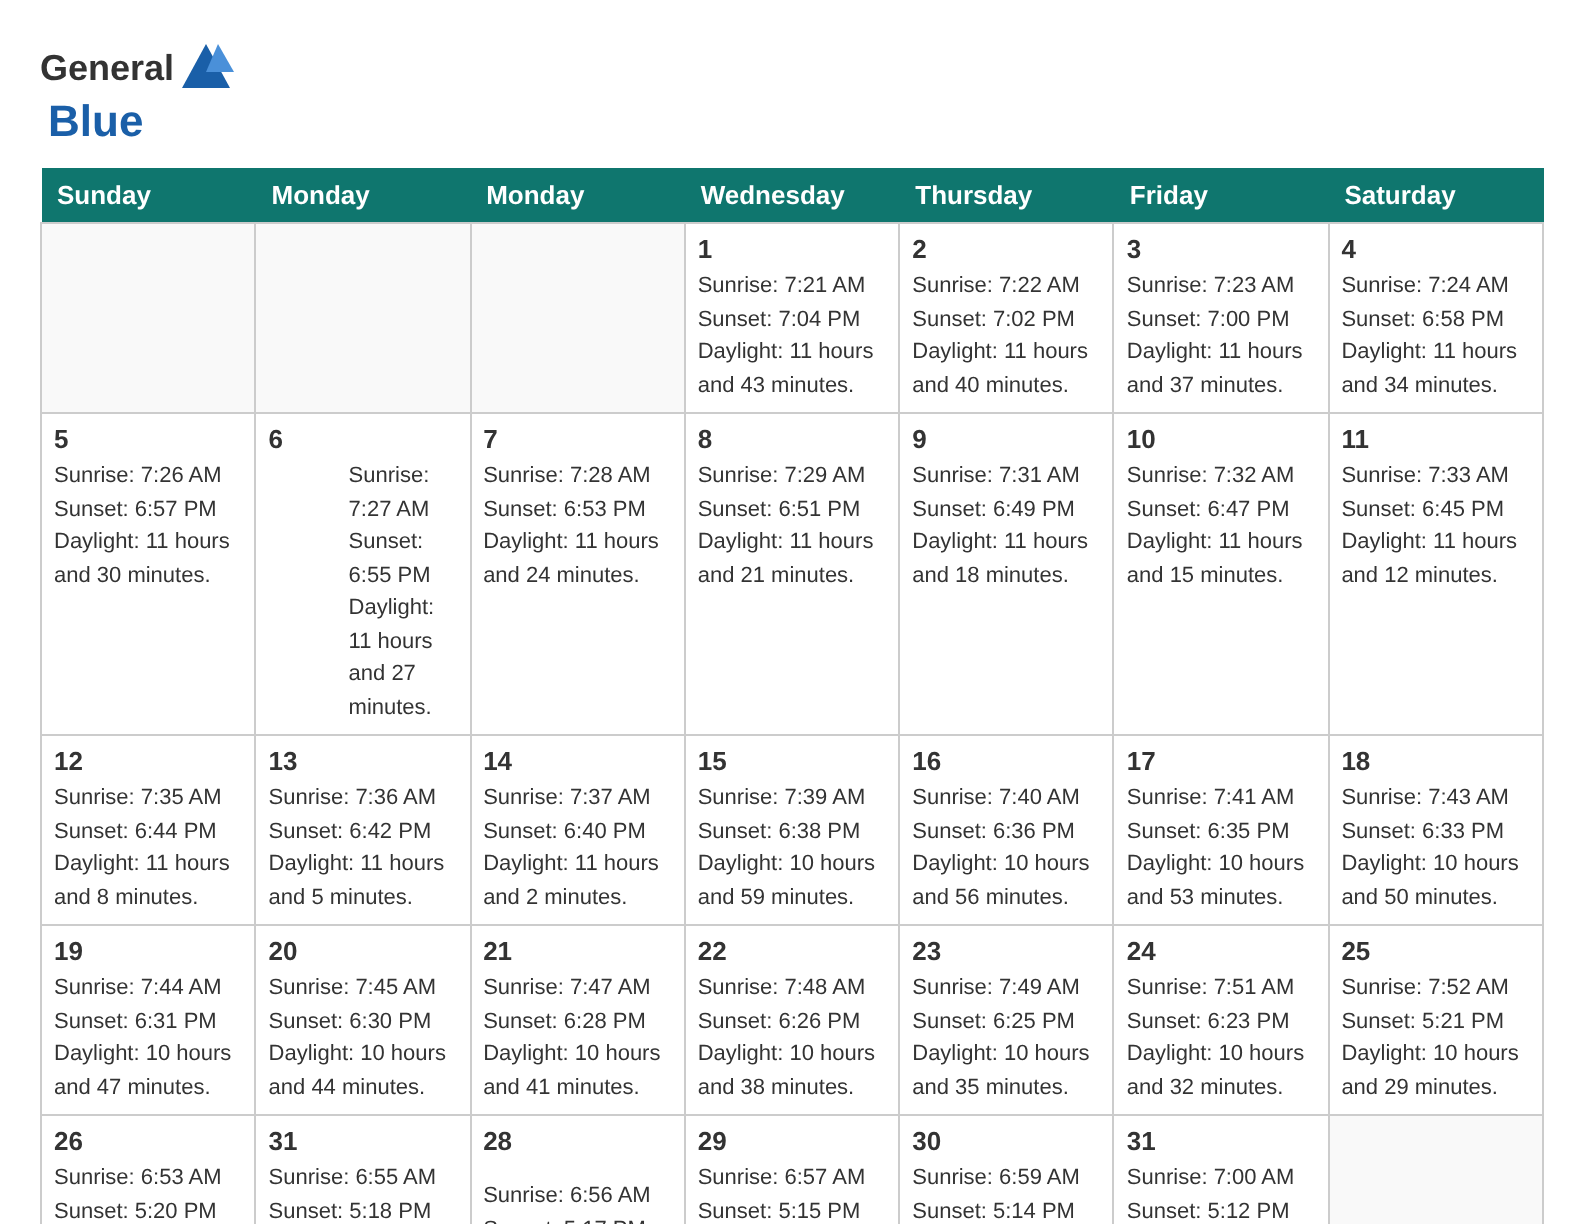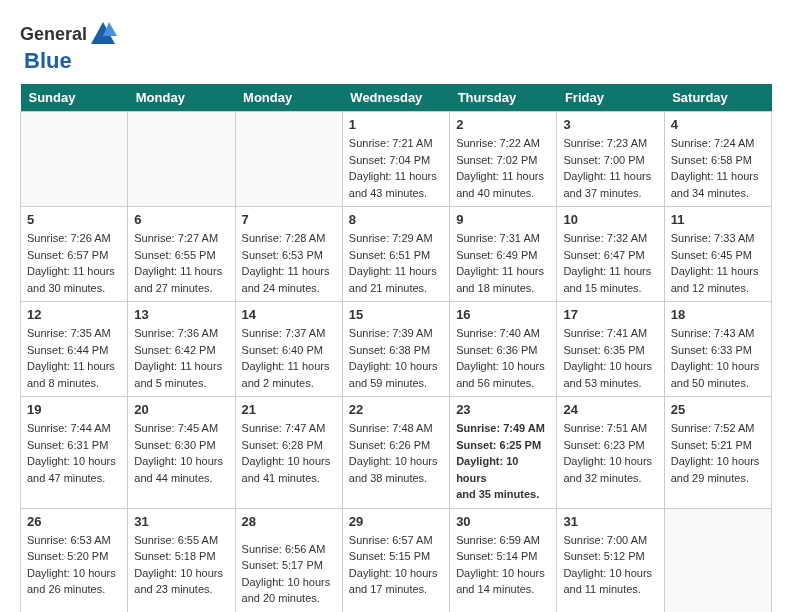--- a/index.html
+++ b/index.html
@@ -142,21 +142,21 @@
       <tr>
         <td>
           <span class="day-num">5</span>
           <div class="cell-info" style="white-space: pre-line;">Sunrise: 7:26 AM
 Sunset: 6:57 PM
 Daylight: 11 hours
 and 30 minutes.</div>
         </td>
         <td>
           <span class="day-num">6</span>
-          <div class="cell-info" style="white-space: pre-line;">Sunrise: 7:27 AM
+          <div class="cell-info" style="white-space: pre-line; margin-left: 40px;">Sunrise: 7:27 AM
 Sunset: 6:55 PM
 Daylight: 11 hours
 and 27 minutes.</div>
         </td>
         <td>
           <span class="day-num">7</span>
           <div class="cell-info" style="white-space: pre-line;">Sunrise: 7:28 AM
 Sunset: 6:53 PM
 Daylight: 11 hours
 and 24 minutes.</div>
@@ -265,21 +265,21 @@
         </td>
         <td>
           <span class="day-num">22</span>
           <div class="cell-info" style="white-space: pre-line;">Sunrise: 7:48 AM
 Sunset: 6:26 PM
 Daylight: 10 hours
 and 38 minutes.</div>
         </td>
         <td>
           <span class="day-num">23</span>
-          <div class="cell-info" style="white-space: pre-line; font-weight: bold;">Sunrise: 7:49 AM
+          <div class="cell-info" style="white-space: pre-line;">Sunrise: 7:49 AM
 Sunset: 6:25 PM
 Daylight: 10 hours
 and 35 minutes.</div>
         </td>
         <td>
           <span class="day-num">24</span>
           <div class="cell-info" style="white-space: pre-line;">Sunrise: 7:51 AM
 Sunset: 6:23 PM
 Daylight: 10 hours
 and 32 minutes.</div>

